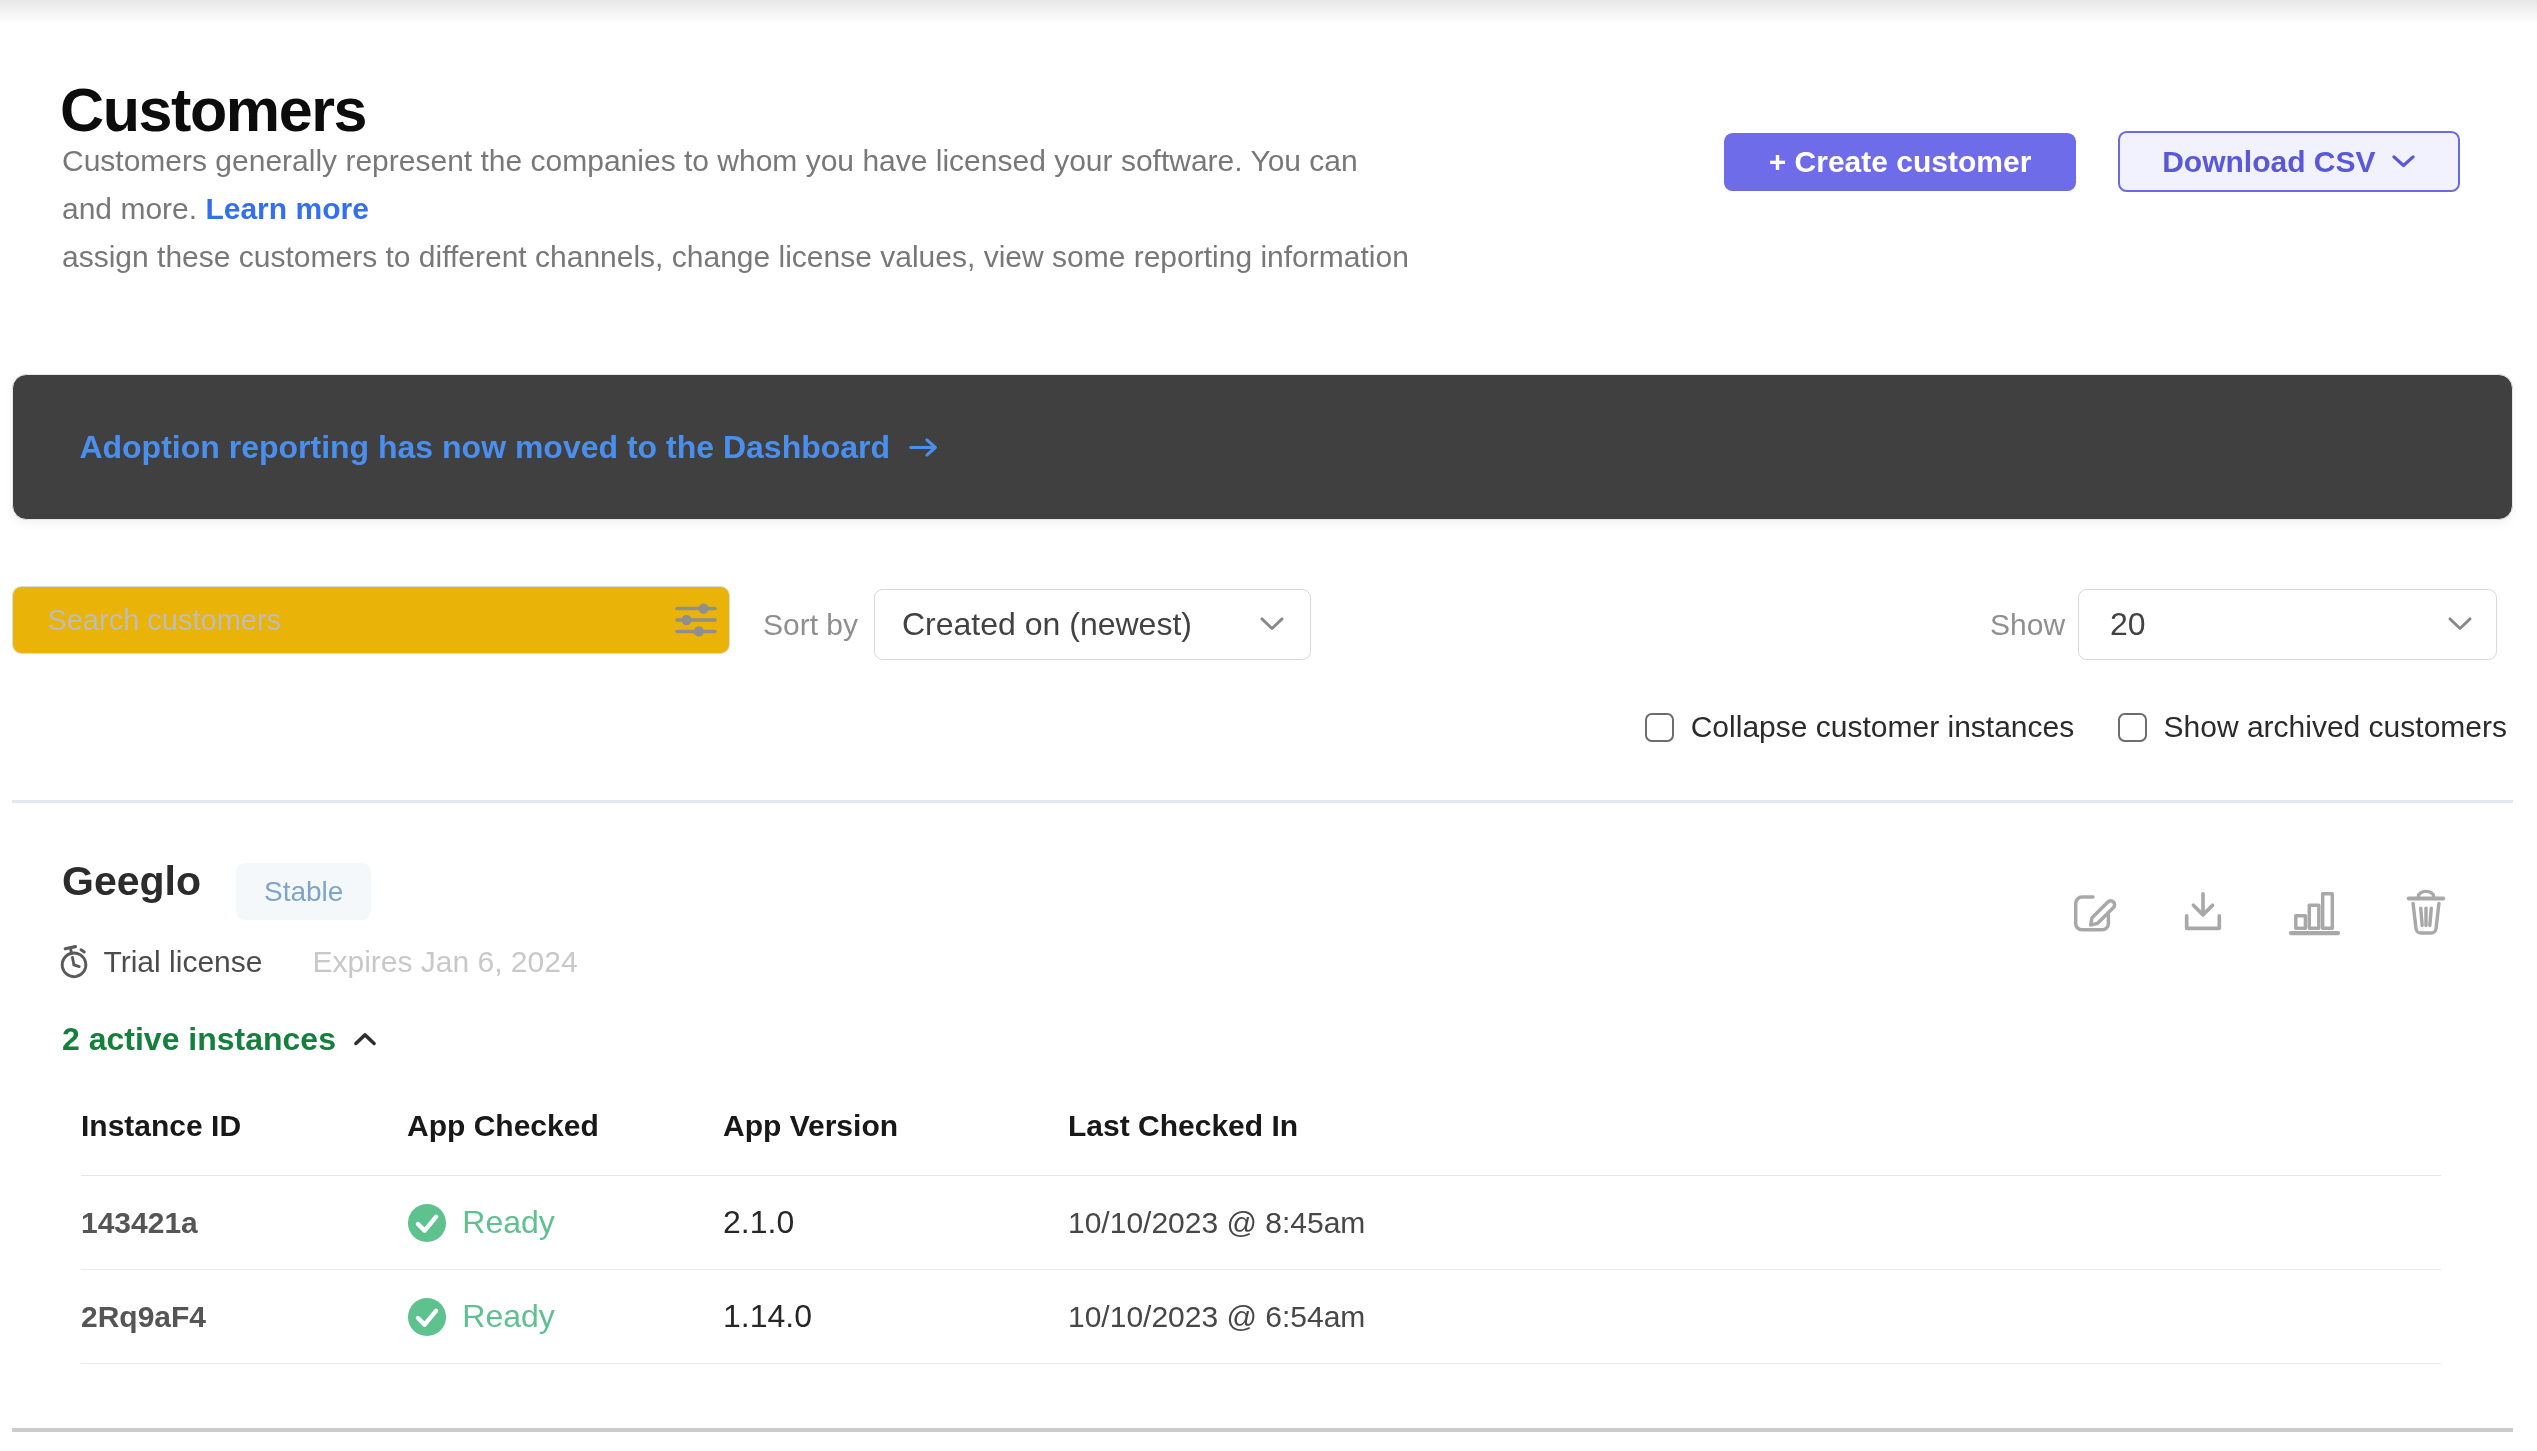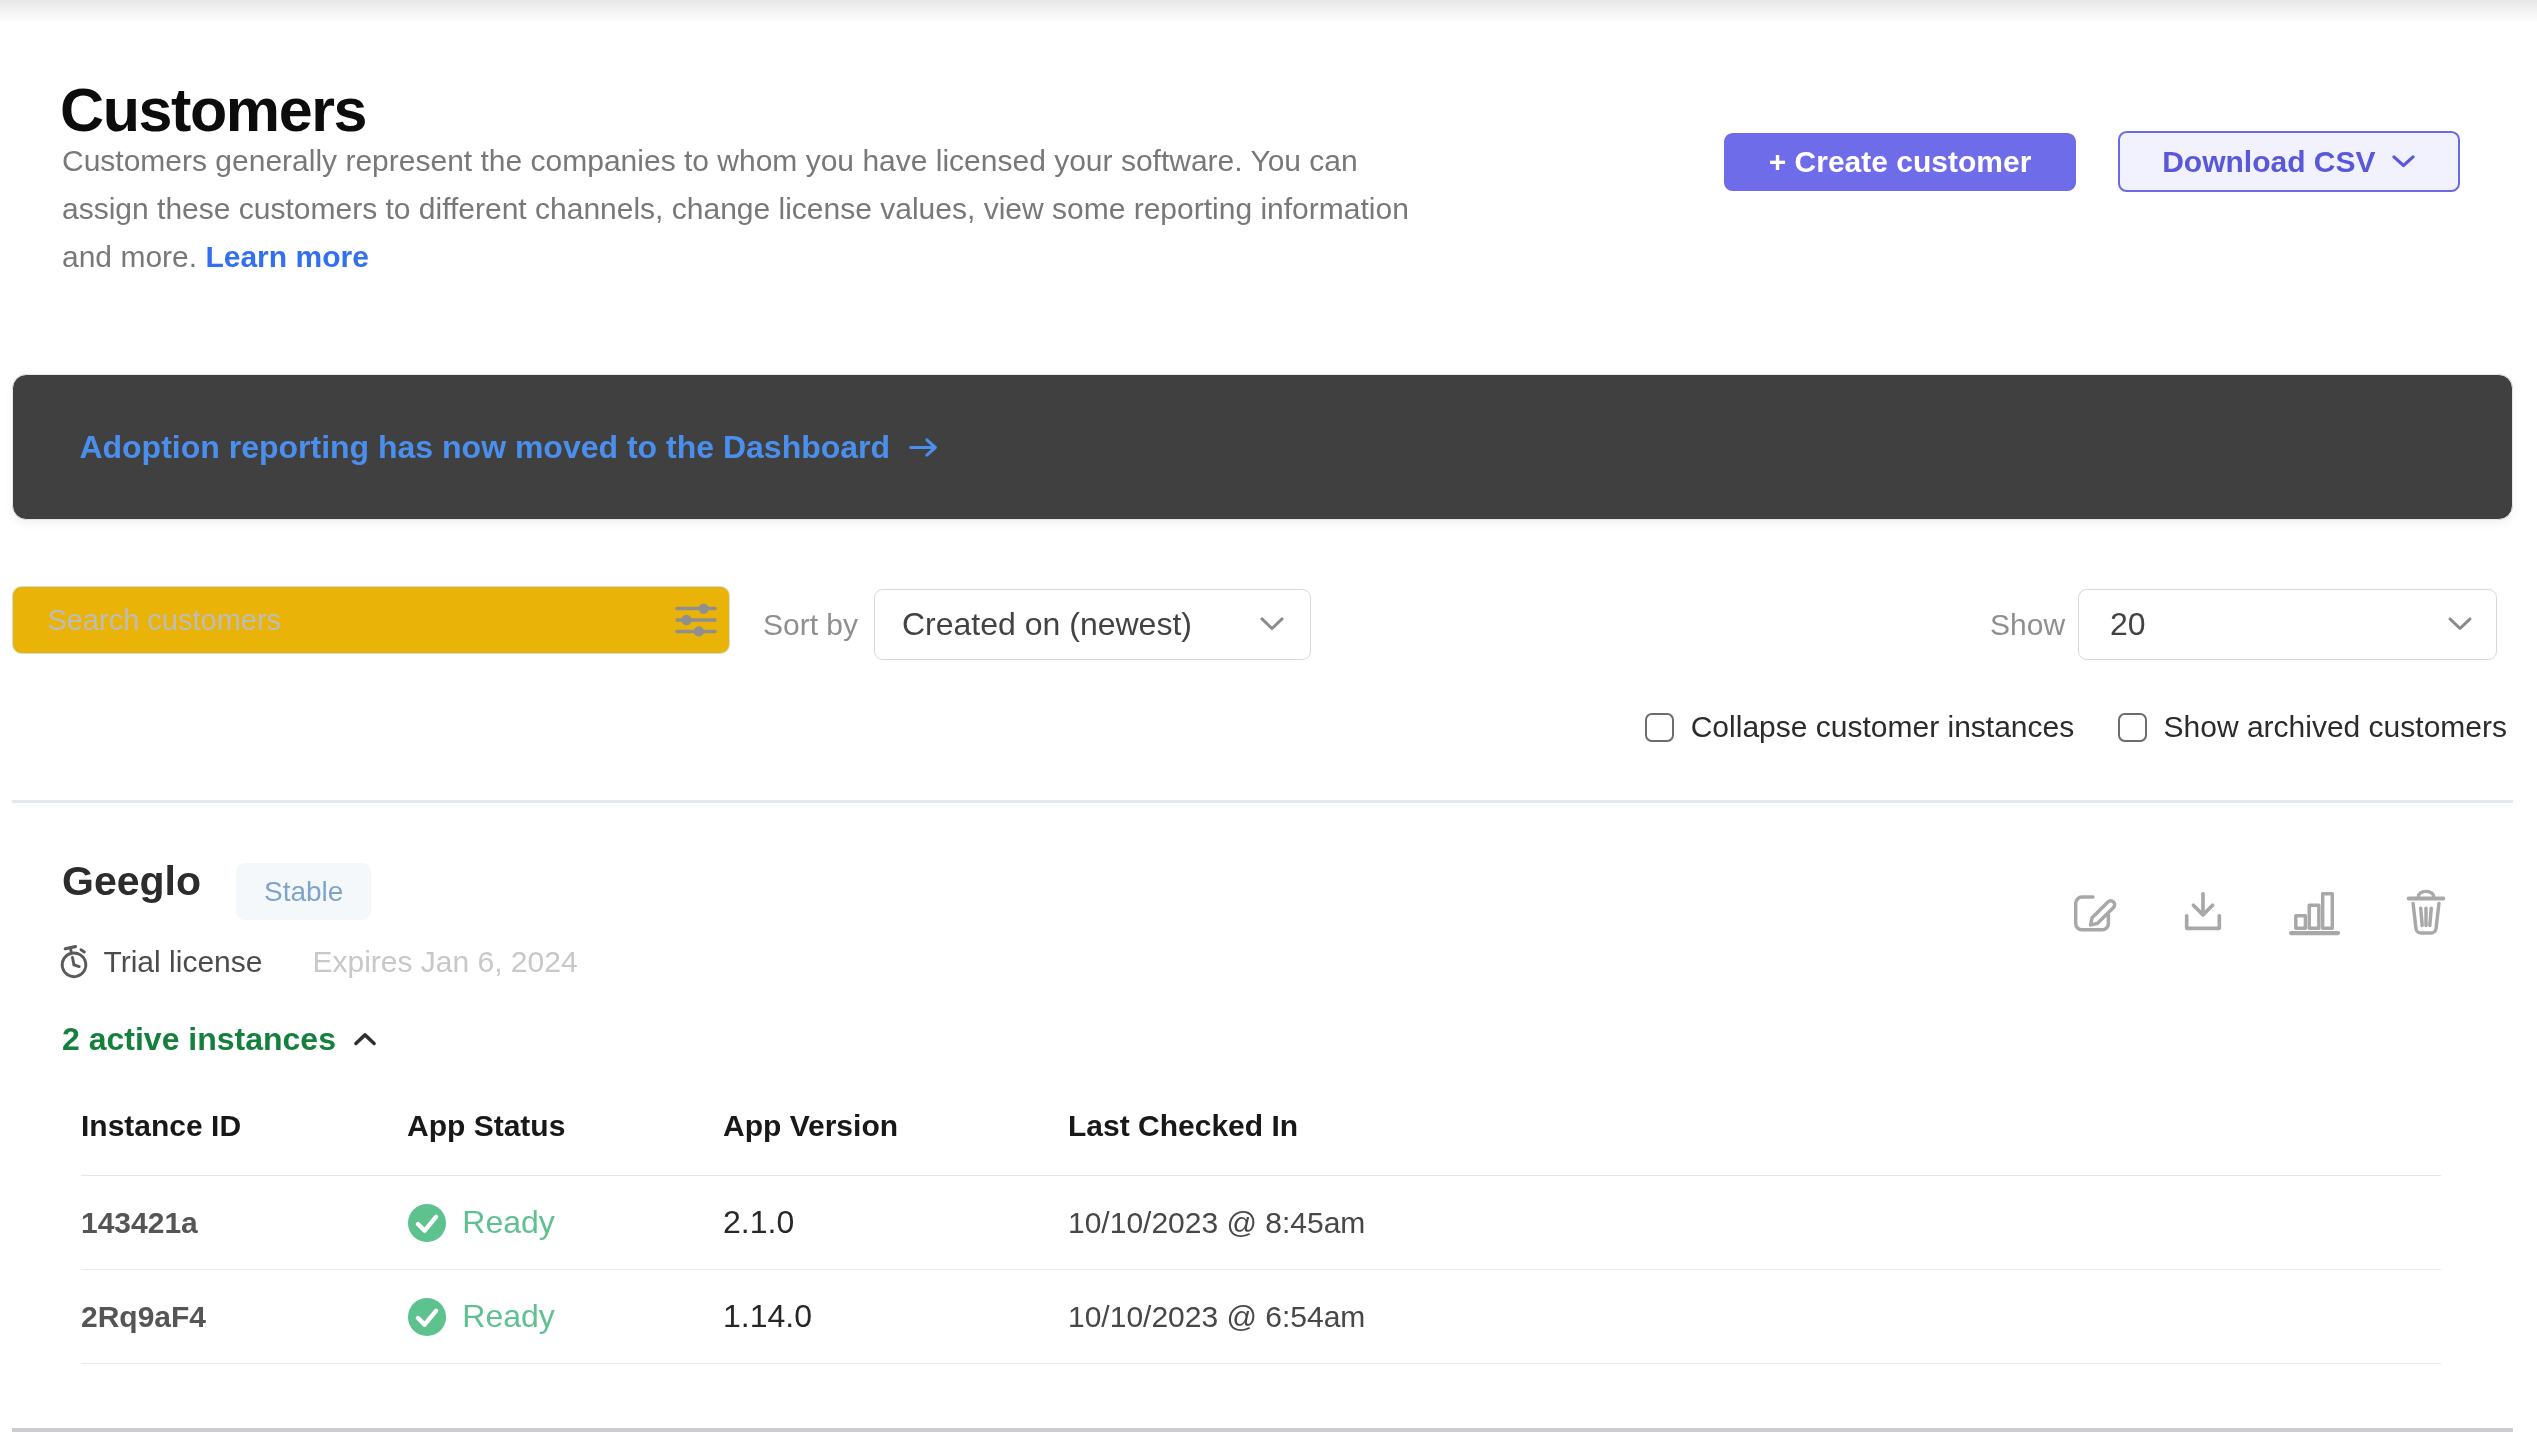--- a/index.html
+++ b/index.html
@@ -137,25 +137,25 @@
 </style>
 </head>
 <body>
 
 <div class="top-fade"></div>
 
 <h1 class="page-title">Customers</h1>
 
 <div class="page-desc">
   <div>Customers generally represent the companies to whom you have licensed your software. You can</div>
-  <div>assign these customers to different channels, change license values, view some reporting information</div>
   <div>
     <span>and more.</span>
     <span class="learn-more">Learn more</span>
   </div>
+  <div>assign these customers to different channels, change license values, view some reporting information</div>
 </div>
 
 <button class="btn-create">+ Create customer</button>
 
 <button class="btn-download">
   <span>Download CSV</span>
   <span>
     <svg width="25" height="15.3" viewBox="0 0 26 16">
         <polyline points="3,3 13,12 23,3" fill="none" stroke="#5a58da" stroke-width="3.4" stroke-linecap="round" stroke-linejoin="round"></polyline>
       </svg>
@@ -287,21 +287,21 @@
   <span>
     <svg width="24" height="14.4" viewBox="0 0 25 15">
         <polyline points="3,12 12.5,3 22,12" fill="none" stroke="#2f2f2f" stroke-width="3.6" stroke-linecap="round" stroke-linejoin="round"></polyline>
       </svg>
   </span>
 </button>
 
 <div class="itable">
   <div class="itable-row itable-head">
     <div>Instance ID</div>
-    <div>App Status</div>
+    <div>App Checked</div>
     <div>App Version</div>
     <div>Last Checked In</div>
   </div>
 
   <div class="itable-row itable-body-row">
     <div class="cell-id">143421a</div>
     <div class="cell-status">
       <span>
         <svg width="40" height="40" viewBox="0 0 42 42">
             <circle cx="21" cy="21" r="20" fill="#5ec28f"></circle>

